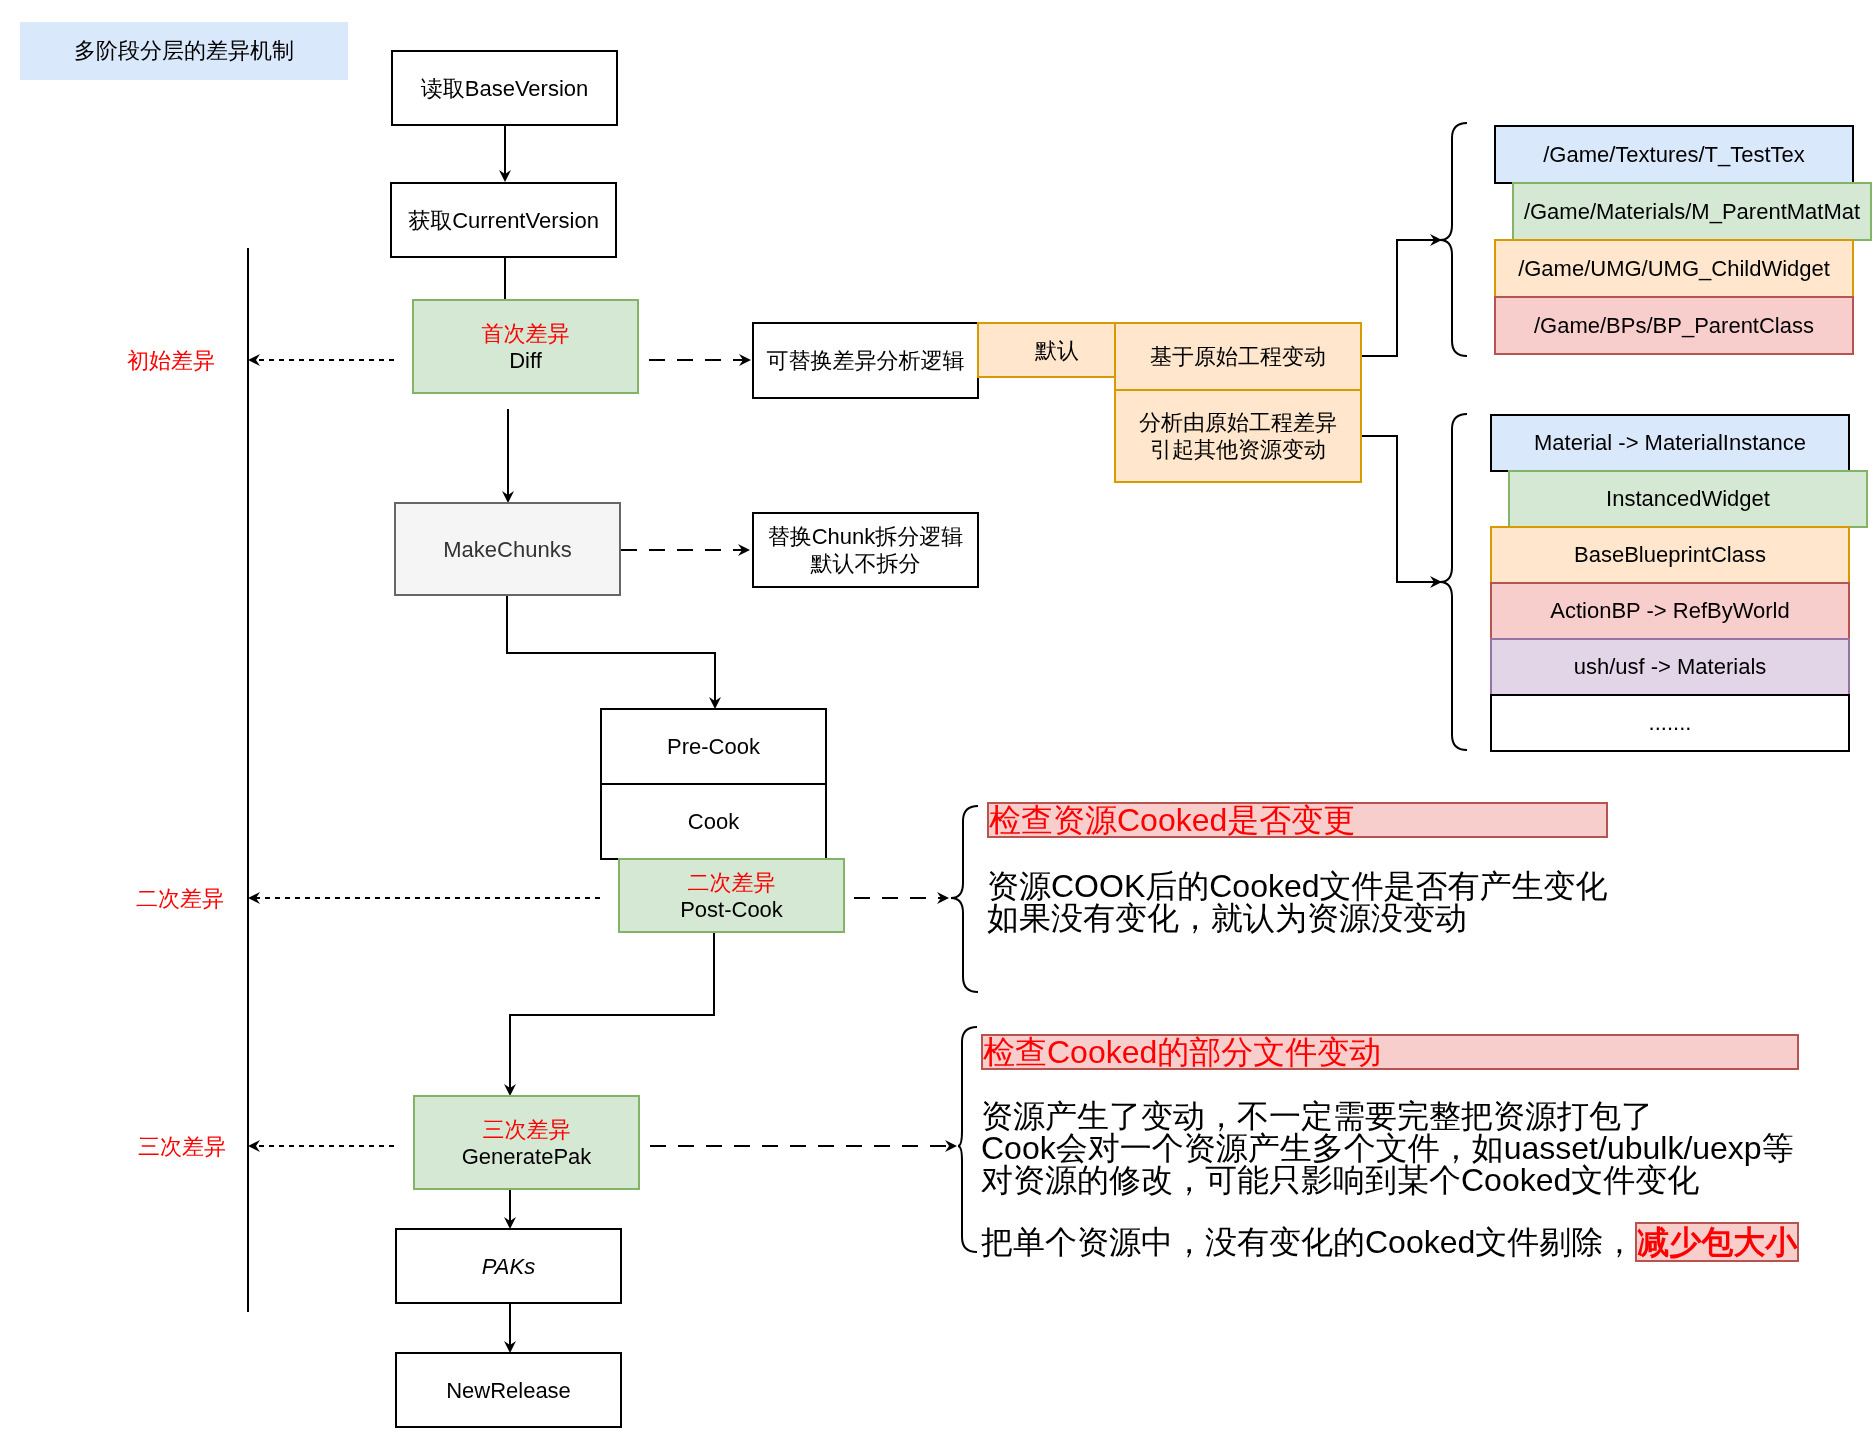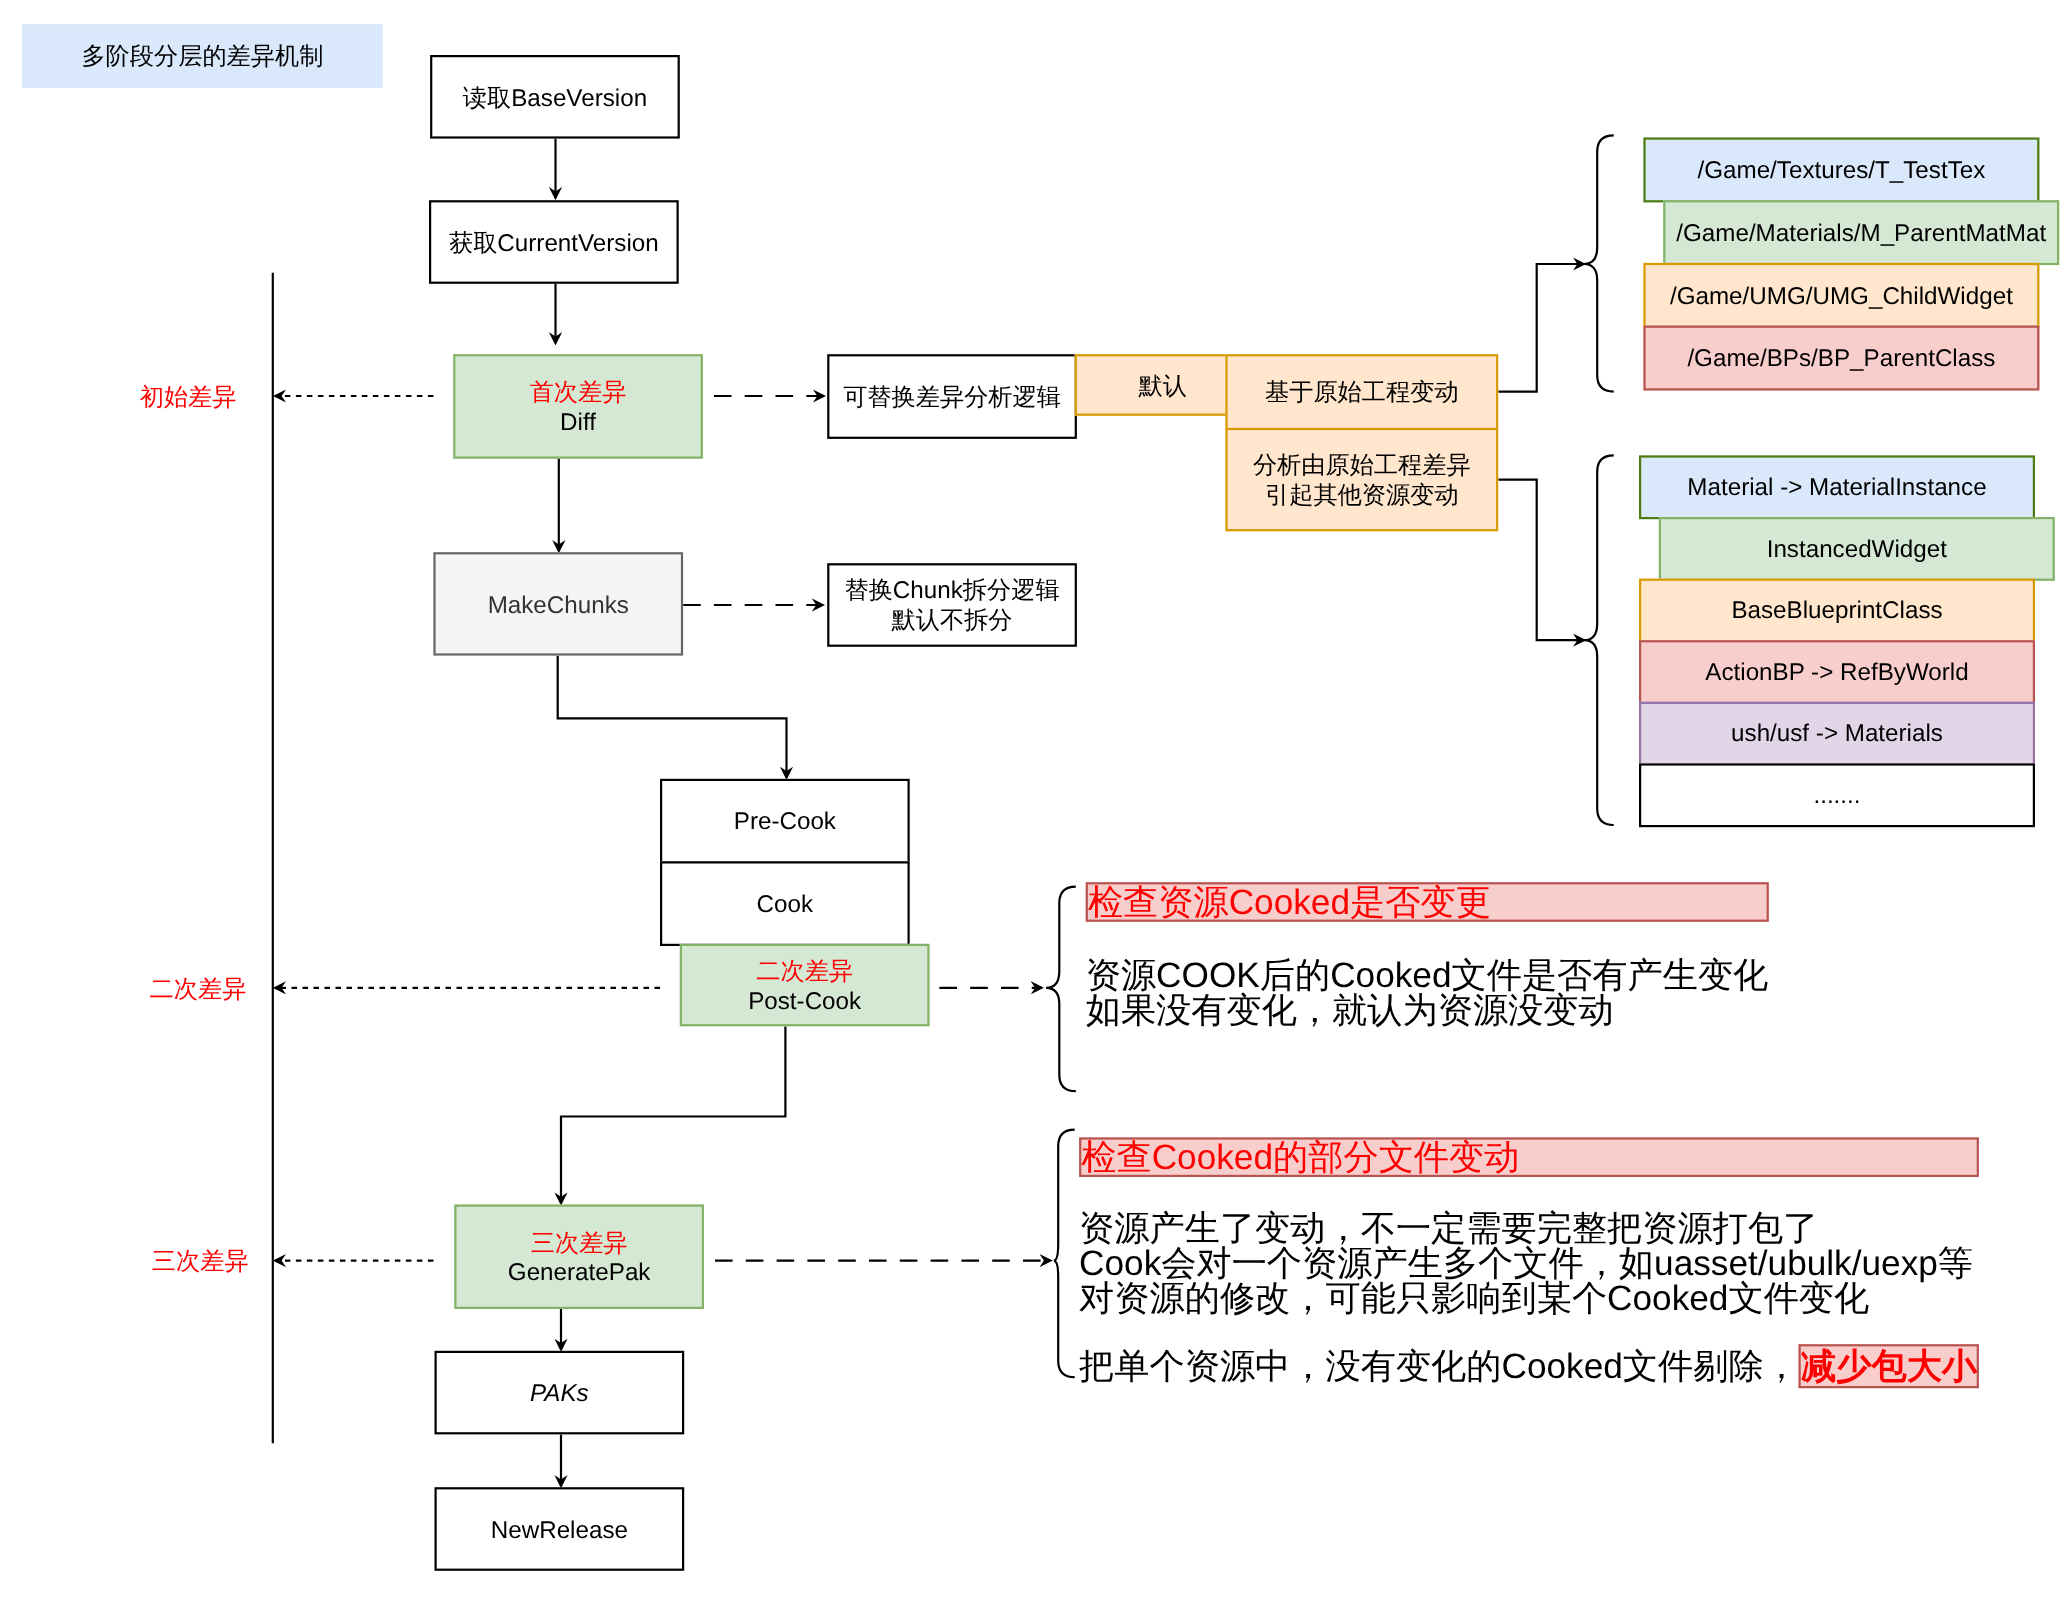--- a/index.html
+++ b/index.html
@@ -5,21 +5,21 @@
   html, body { margin:0; padding:0; background:#ffffff; }
   body { width:1873px; height:1455px; position:relative; overflow:hidden;
          font-family:"Liberation Sans","DejaVu Sans",sans-serif; color:#000; }
   #canvas { position:absolute; left:0; top:0; width:1873px; height:1455px; }
   .box { position:absolute; box-sizing:border-box; display:flex; flex-direction:column;
          align-items:center; justify-content:center; text-align:center; font-size:22px; line-height:27px; }
   .plain { background:#fff; border:2px solid #000; }
   .green { background:#d5e8d4; border:2px solid #82b366;margin-left:18px; }
   .gray  { background:#f5f5f5; border:2px solid #666; color:#333; }
   .orange{ background:#ffe6cc; border:2px solid #d79b00; }
-  .blue  { background:#dae8fc; border:2px solid #4d7c0f; }
+  .blue  { background:#dae8fc; border:2px solid #000000; }
   .red   { background:#f8cecc; border:2px solid #b85450; }
   .purple{ background:#e1d5e7; border:2px solid #9673a6; }
   .redtxt { color:#ff0000; }
   .title-box { position:absolute; left:20px; top:22px; width:328px; height:58px; background:#dae8fc;
                display:flex; align-items:center; justify-content:center; font-size:22px; }
   .side-label { position:absolute; color:#ff0000; font-size:22px; }
   .note { position:absolute; font-size:32px; line-height:32px; white-space:nowrap; }
   .note .red { color:#ff0000; }
   .note .bold { font-weight:bold; }
   .list-row { position:absolute; box-sizing:border-box; display:flex; align-items:center; justify-content:center; font-size:22px; }
@@ -67,21 +67,21 @@
 <div class="side-label" style="left:127px; top:346px;">初始差异</div>
 <div class="side-label" style="left:136px; top:884px;">二次差异</div>
 <div class="side-label" style="left:138px; top:1132px;">三次差异</div>
 
 <div class="box plain" style="left:391px; top:50px; width:227px; height:76px;">
   <span>读取BaseVersion</span>
 </div>
 <div class="box plain" style="left:390px; top:182px; width:227px; height:76px;">
   <span>获取CurrentVersion</span>
 </div>
-<div class="box green" style="left:394px; top:322px; width:227px; height:95px;">
+<div class="box green" style="left:394px; top:299px; width:227px; height:95px;">
   <span class="redtxt">首次差异</span>
   <span>Diff</span>
 </div>
 <div class="box gray" style="left:394px; top:502px; width:227px; height:94px;">
   <span>MakeChunks</span>
 </div>
 <div class="box plain" style="left:600px; top:708px; width:227px; height:77px;">
   <span>Pre-Cook</span>
 </div>
 <div class="box plain" style="left:600px; top:783px; width:227px; height:77px;">

